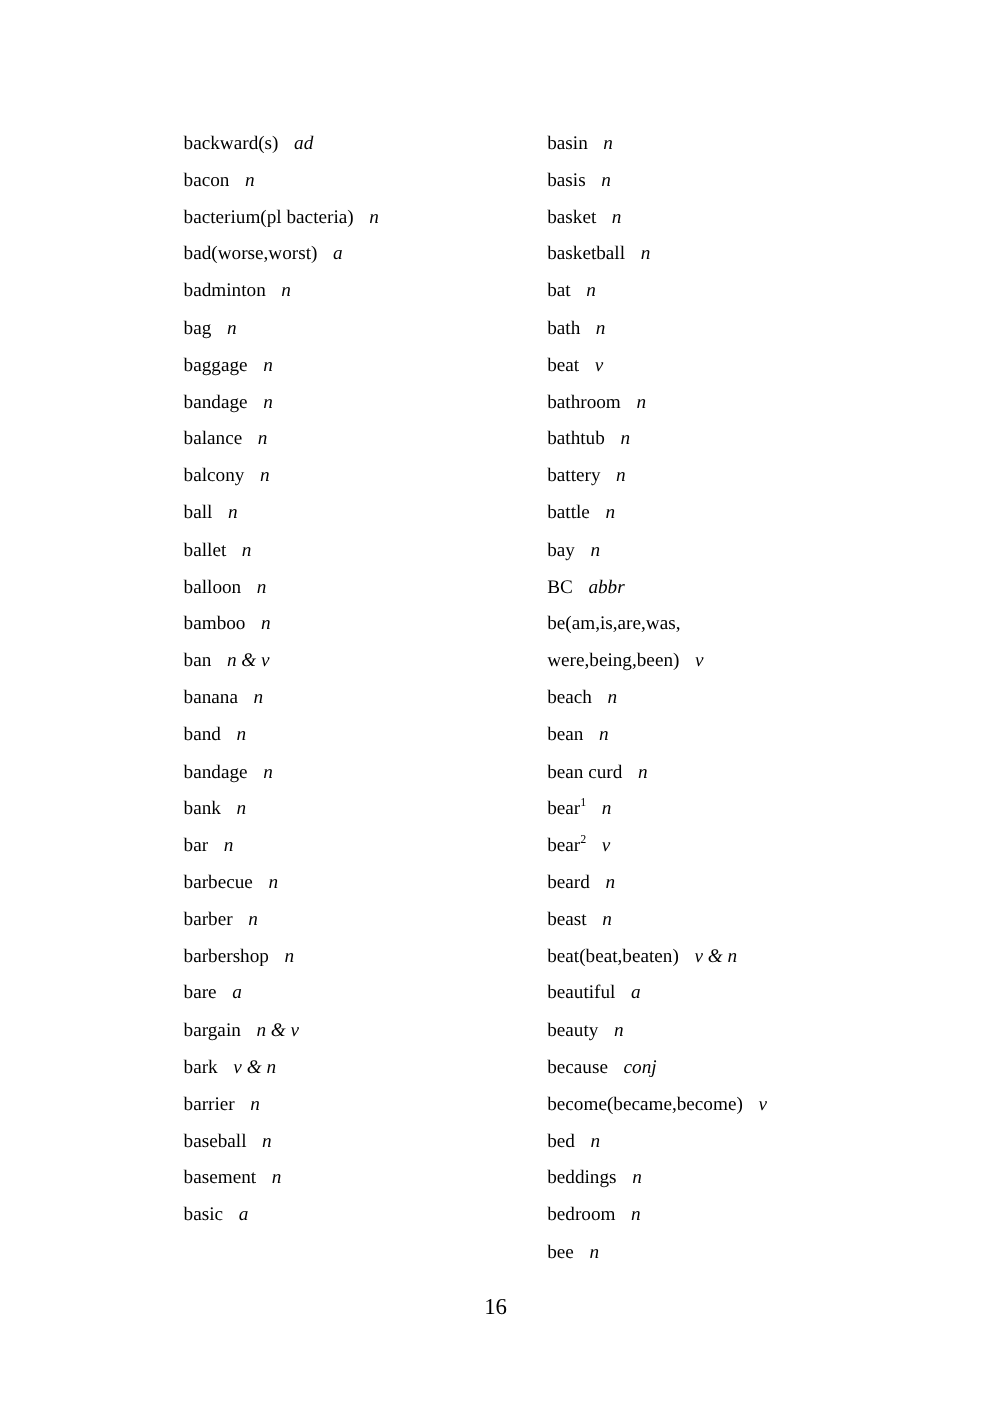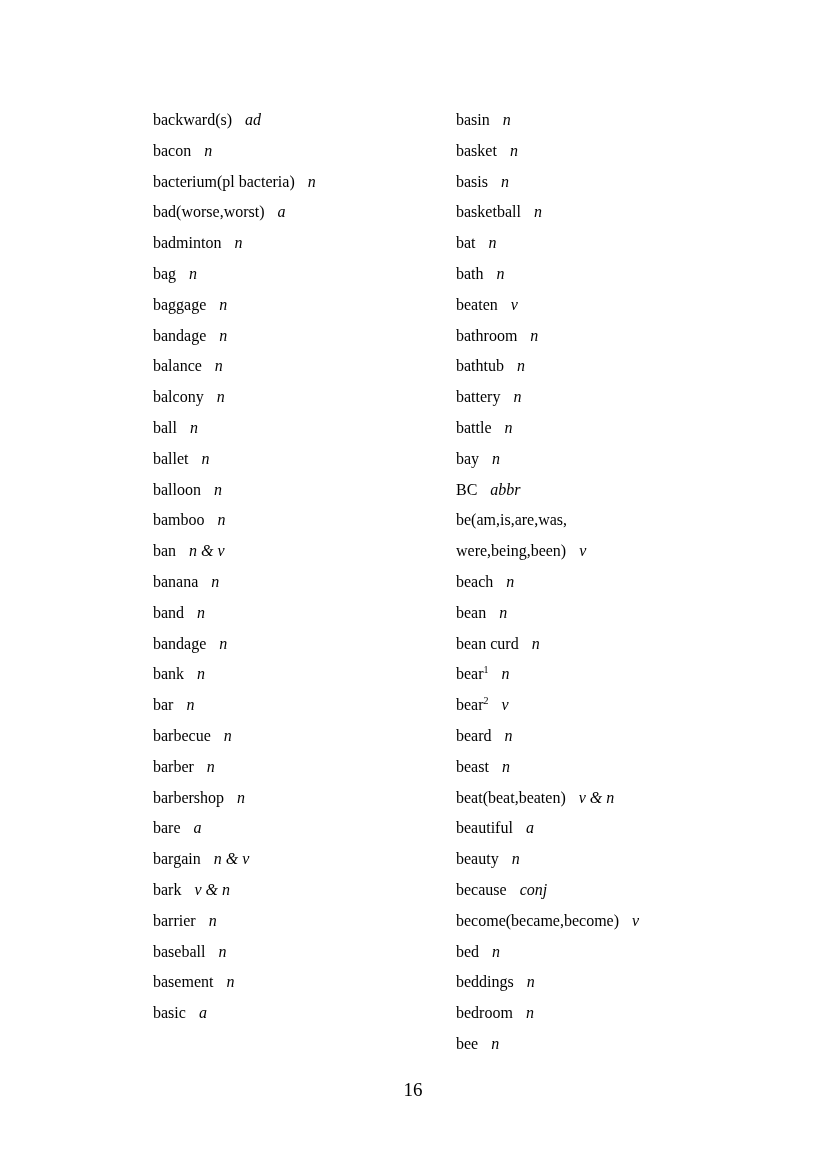--- a/index.html
+++ b/index.html
@@ -76,26 +76,26 @@
       <div class="entry"><span><span>bare</span></span><span class="pos">a</span></div>
       <div class="entry"><span><span>bargain</span></span><span class="pos">n &amp; v</span></div>
       <div class="entry"><span><span>bark</span></span><span class="pos">v &amp; n</span></div>
       <div class="entry"><span><span>barrier</span></span><span class="pos">n</span></div>
       <div class="entry"><span><span>baseball</span></span><span class="pos">n</span></div>
       <div class="entry"><span><span>basement</span></span><span class="pos">n</span></div>
       <div class="entry"><span><span>basic</span></span><span class="pos">a</span></div>
     </div>
   <div class="col col-right">
       <div class="entry"><span><span>basin</span></span><span class="pos">n</span></div>
+      <div class="entry"><span><span>basis</span></span><span class="pos">n</span></div>
       <div class="entry"><span><span>basket</span></span><span class="pos">n</span></div>
-      <div class="entry"><span><span>basis</span></span><span class="pos">n</span></div>
       <div class="entry"><span><span>basketball</span></span><span class="pos">n</span></div>
       <div class="entry"><span><span>bat</span></span><span class="pos">n</span></div>
       <div class="entry"><span><span>bath</span></span><span class="pos">n</span></div>
-      <div class="entry"><span><span>beaten</span></span><span class="pos">v</span></div>
+      <div class="entry"><span><span>beat</span></span><span class="pos">v</span></div>
       <div class="entry"><span><span>bathroom</span></span><span class="pos">n</span></div>
       <div class="entry"><span><span>bathtub</span></span><span class="pos">n</span></div>
       <div class="entry"><span><span>battery</span></span><span class="pos">n</span></div>
       <div class="entry"><span><span>battle</span></span><span class="pos">n</span></div>
       <div class="entry"><span><span>bay</span></span><span class="pos">n</span></div>
       <div class="entry"><span><span>BC</span></span><span class="pos">abbr</span></div>
       <div class="entry"><span><span>be(am,is,are,was,</span></span></div>
       <div class="entry"><span><span>were,being,been)</span></span><span class="pos">v</span></div>
       <div class="entry"><span><span>beach</span></span><span class="pos">n</span></div>
       <div class="entry"><span><span>bean</span></span><span class="pos">n</span></div>

